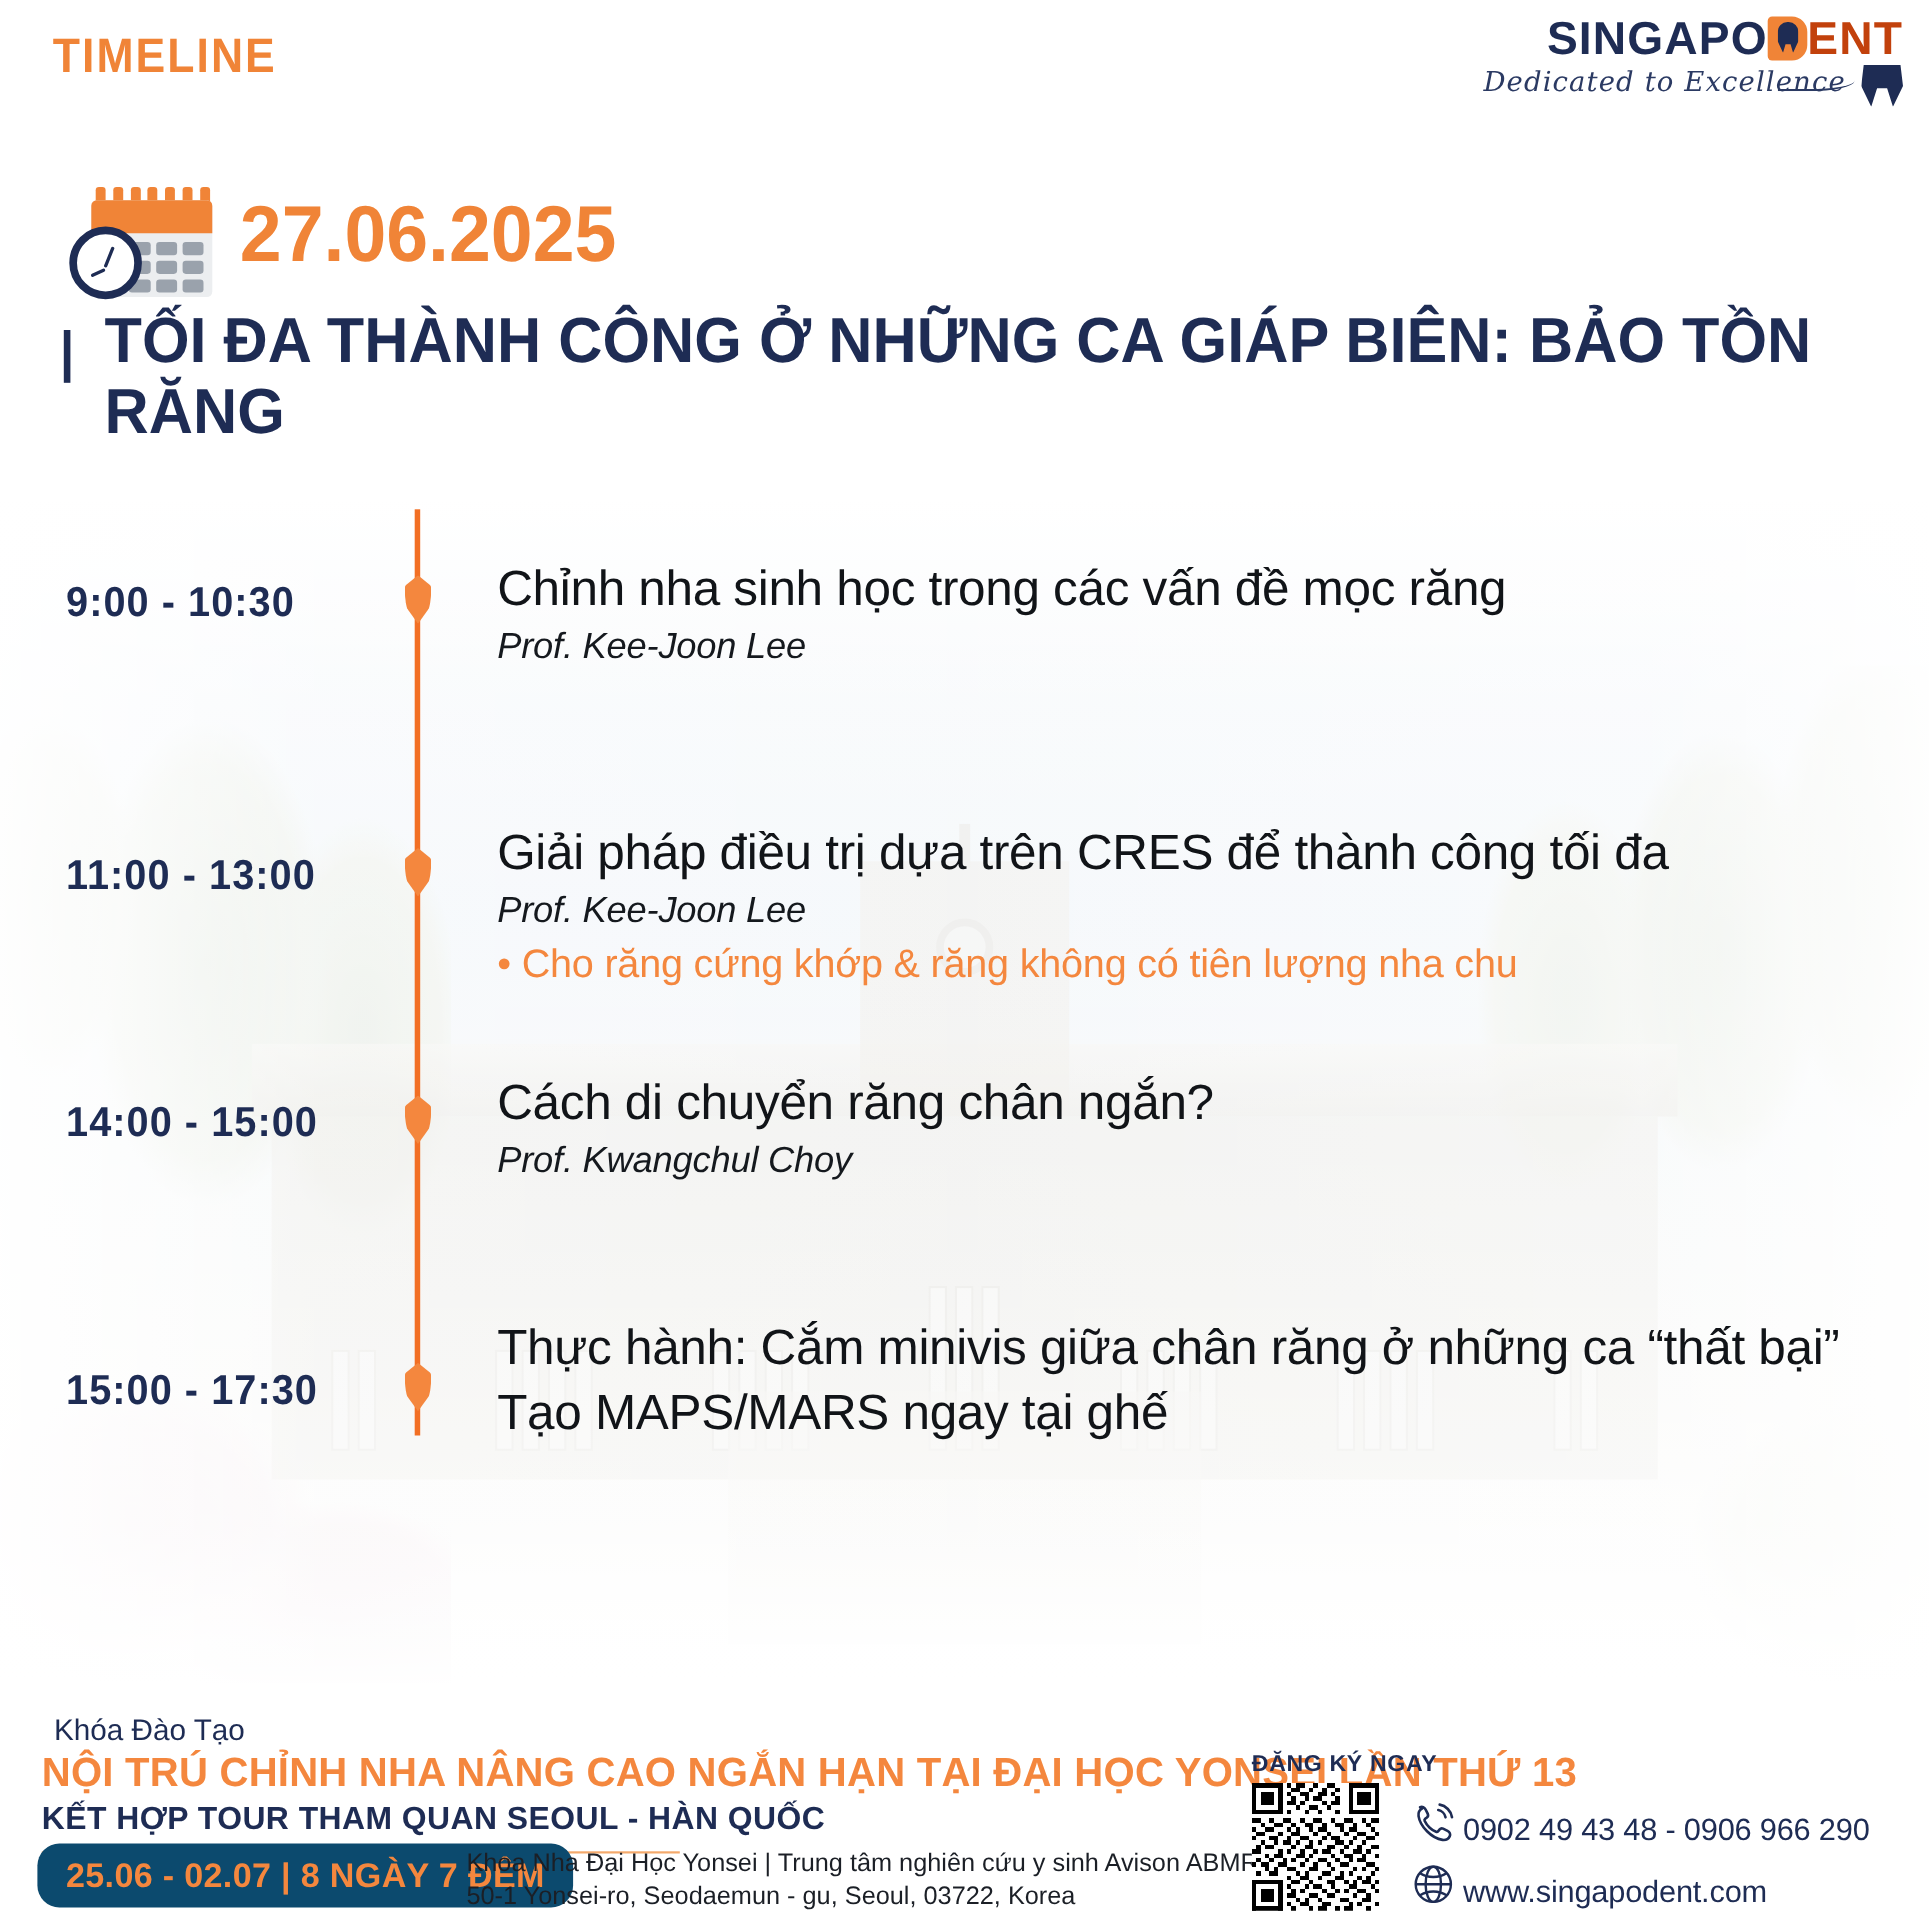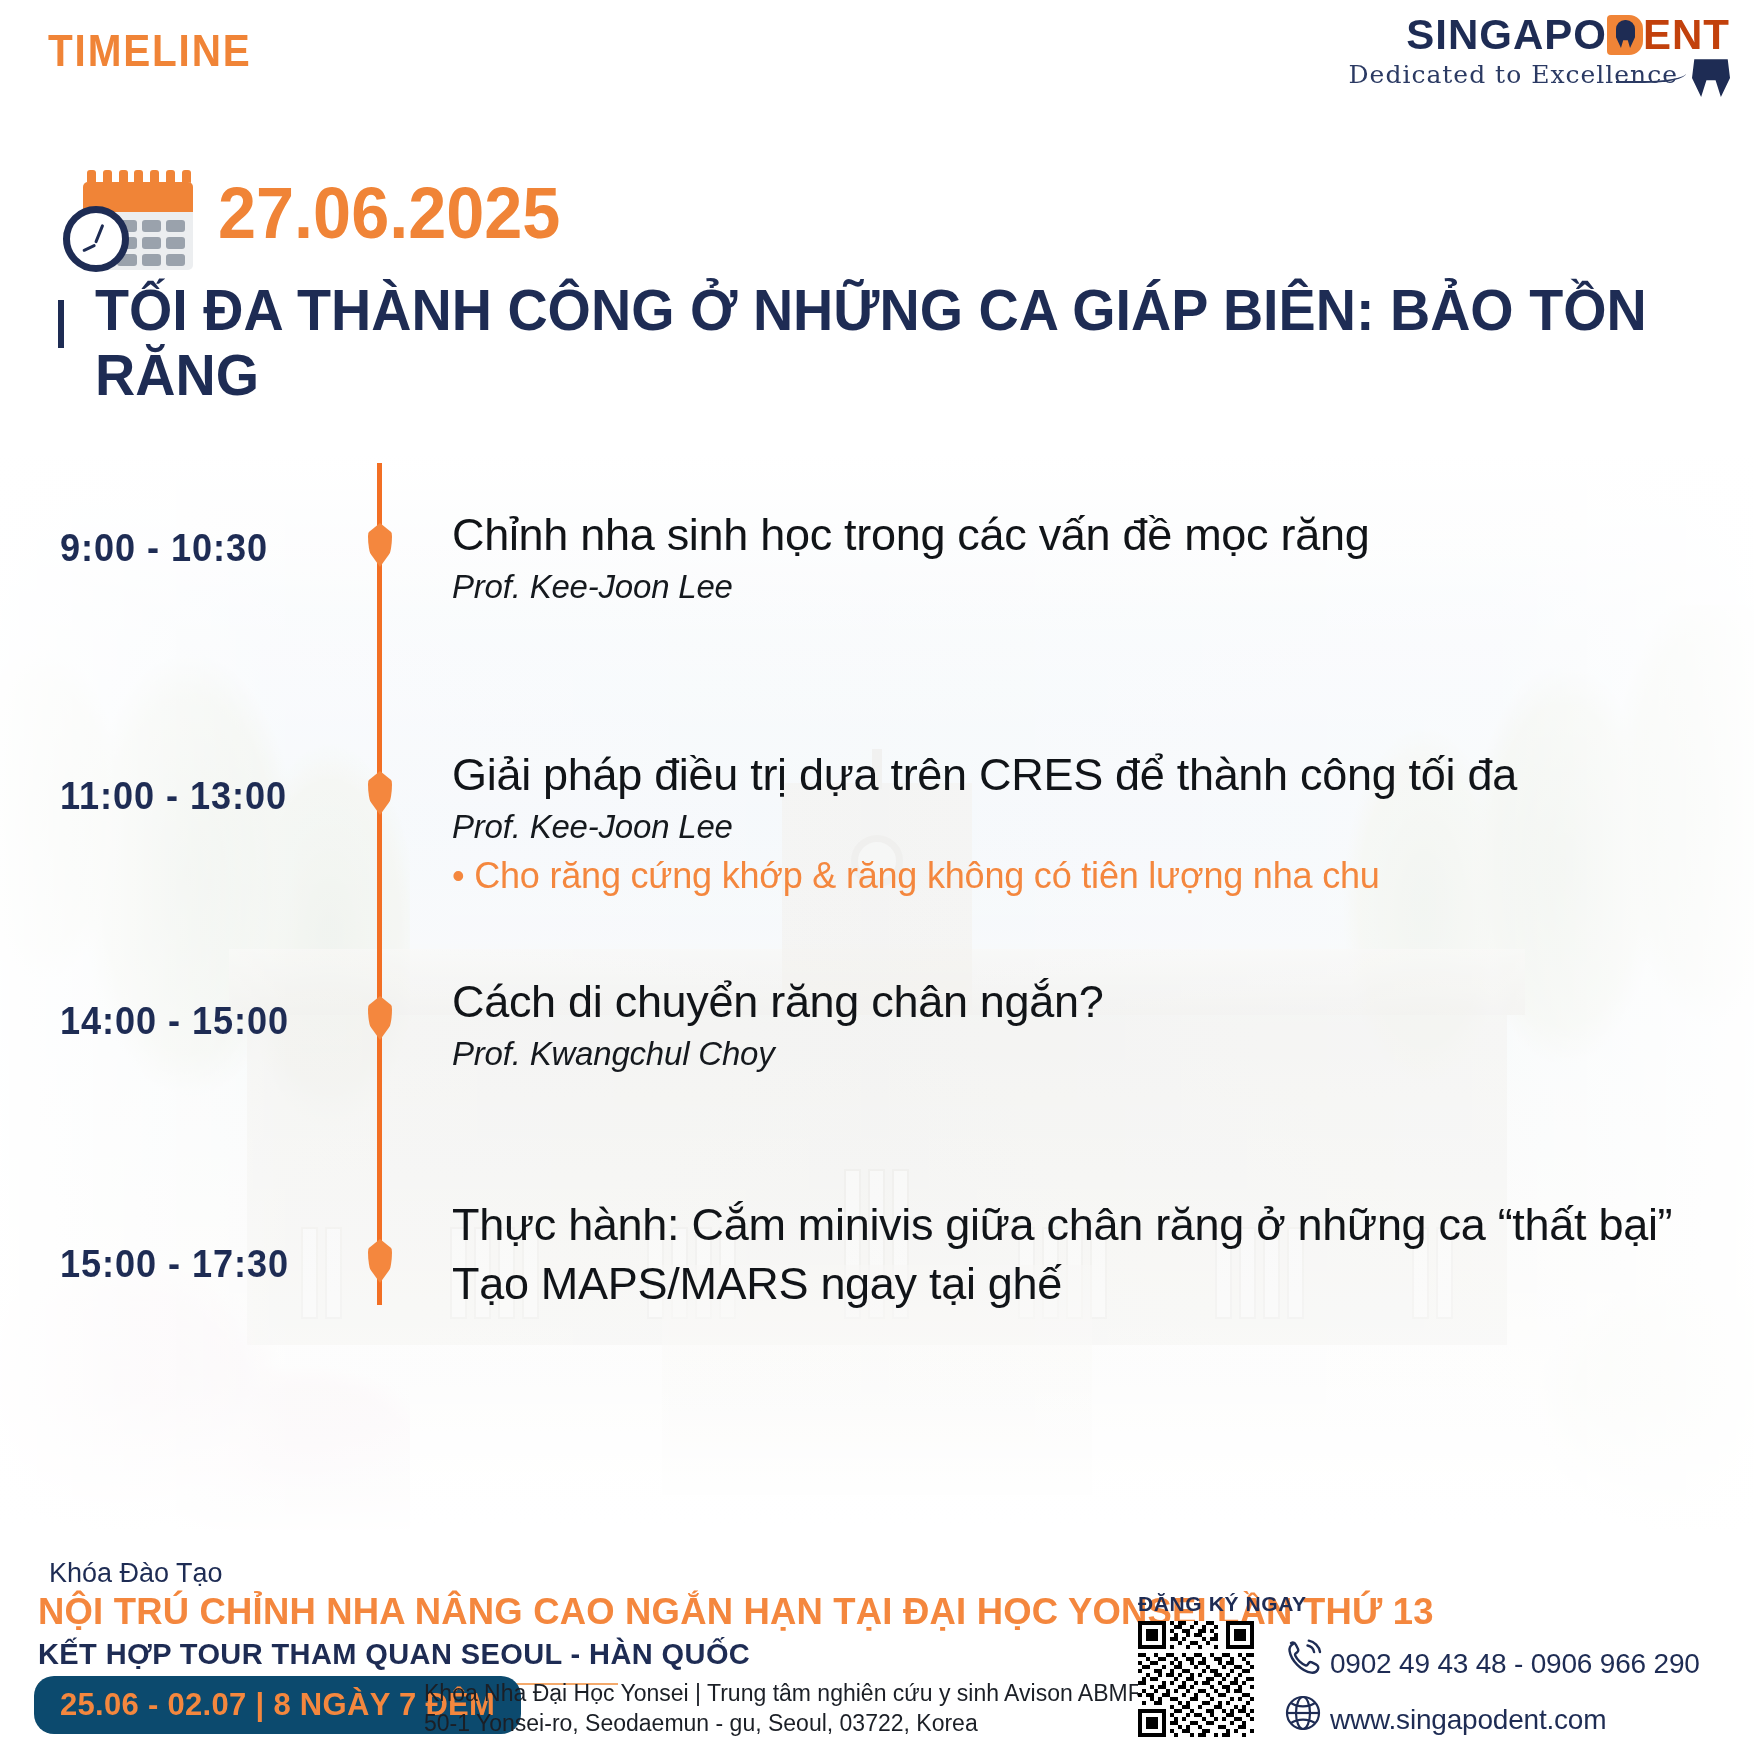--- a/index.html
+++ b/index.html
@@ -107,21 +107,21 @@
     vertical-align:-6px; background:#F08437; border-radius:4px 14px 14px 4px;
   }
   .logo-tooth-d span{
     position:absolute; left:9px; top:5px; width:19px; height:28px;
     background:#1E2C54;
     border-radius:9px 9px 4px 4px;
     clip-path:polygon(0 0,100% 0,100% 62%,74% 100%,62% 72%,38% 72%,26% 100%,0 62%);
   }
   .logo-sub{
     margin-top:4px; font-size:25px; color:#2B3A63;
-    font-family:"DejaVu Serif", serif; 
+    font-family:"DejaVu Serif", serif; font-style:italic;
     letter-spacing:1px; position:relative; padding-right:52px;
   }
   .logo-sub .line{
     position:absolute; right:44px; bottom:6px; width:70px; height:16px;
     border-bottom:2px solid #2B3A63; border-radius:0 0 60% 0;
   }
   .logo-tooth-end{
     position:absolute; right:0; bottom:-8px; width:38px; height:42px;
     background:#1E2C54;
     clip-path:polygon(6% 10%,94% 10%,100% 55%,76% 100%,62% 60%,38% 60%,24% 100%,0 55%);

